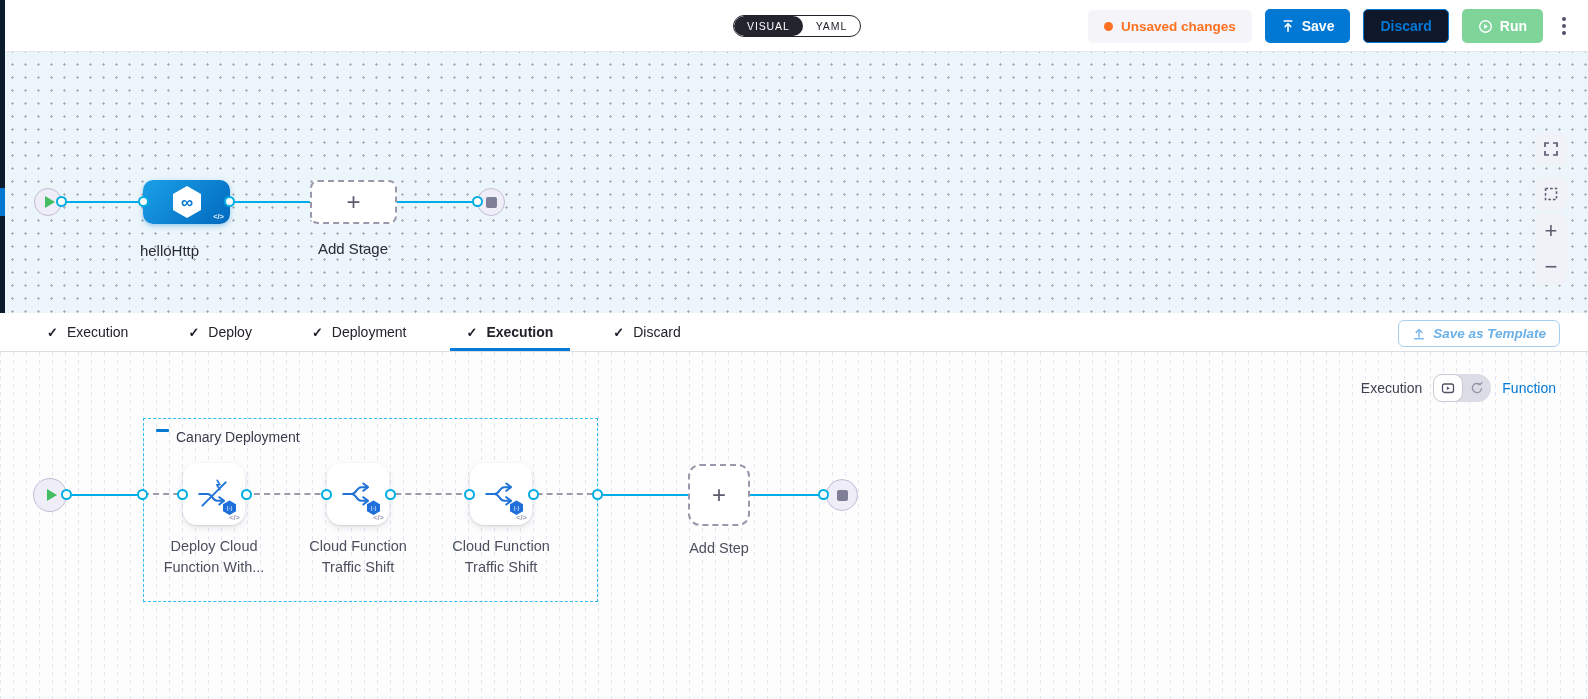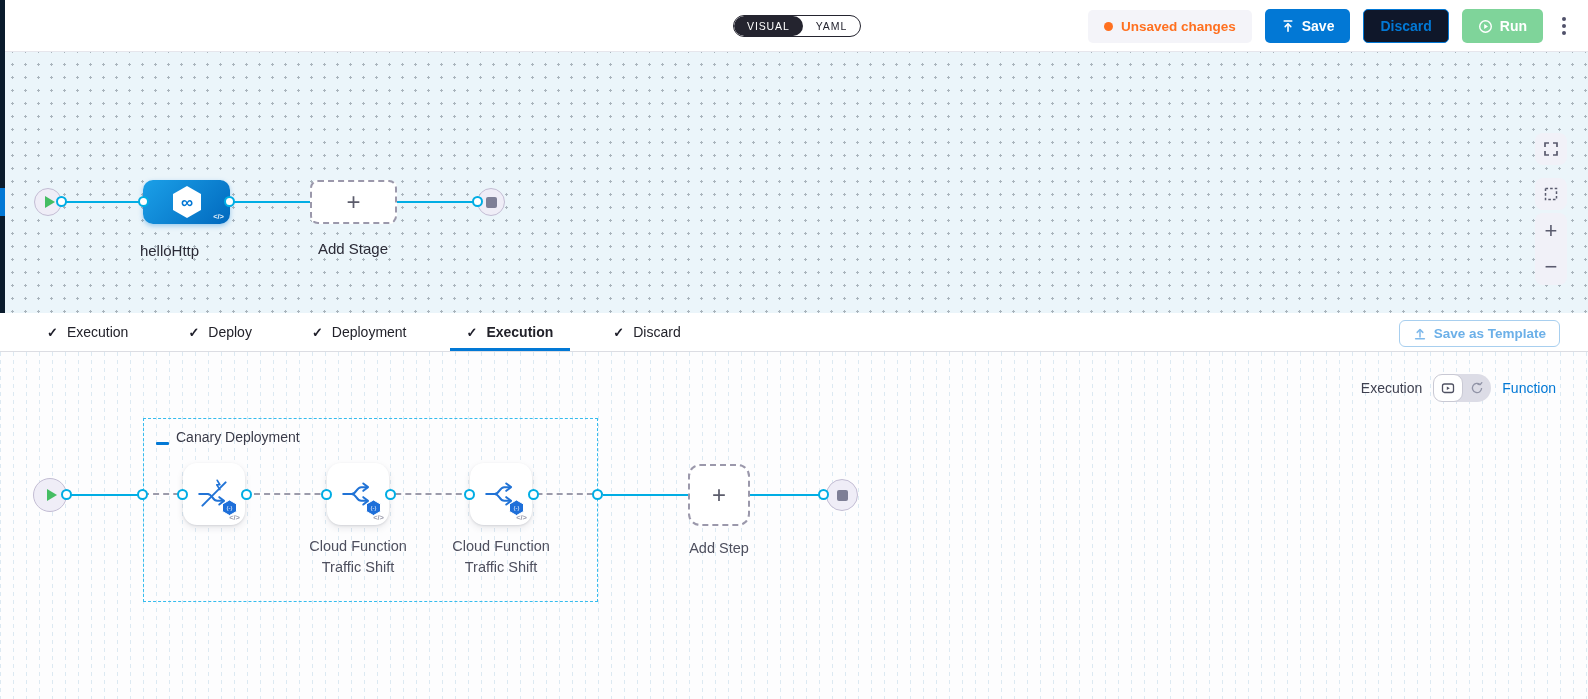--- a/index.html
+++ b/index.html
@@ -69,34 +69,34 @@
   
   #tabbar { position:absolute; left:0; top:313px; width:1588px; height:39px; background:#fff;
             border-bottom:1px solid #DCDDE3; z-index:20; display:flex; align-items:stretch; padding-left:30px; }
   .tab { position:relative; display:flex; align-items:center; gap:9px; padding:0 17px; margin-right:26px;
          font-size:14px; color:#22222A; cursor:pointer; }
   .tab .chk { font-size:13px; font-weight:bold; color:#1E1E2A; }
   .tab.active { font-weight:bold; }
   .tab.active::after { content:""; position:absolute; left:0; right:0; bottom:0; height:3px; background:#0278D5; }
   .tpl-btn { position:absolute; right:28px; top:7px; height:27px; display:flex; align-items:center; gap:7px;
              padding:0 13px; border:1px solid #A8CFEF; border-radius:6px; color:#6CB0E8;
-             font-size:13.5px; font-weight:bold; background:#fff; cursor:pointer; }
+             font-size:13.5px; font-weight:bold; background:#fff; cursor:pointer;font-style:italic; }
 
   
   .exec-controls { position:absolute; right:32px; top:22px; display:flex; align-items:center; gap:11px; z-index:10; }
   .exec-mode-label { font-size:14px; color:#3F4050; }
   .mode-toggle { width:58px; height:28px; background:#DCDCE6; border-radius:14px; display:flex; align-items:center; }
   .mt-left { width:30px; height:28px; background:#fff; border:1px solid #C9C9D4; border-radius:9px;
              display:flex; align-items:center; justify-content:center; cursor:pointer; }
   .mt-right { flex:1; display:flex; align-items:center; justify-content:center; cursor:pointer; }
   .rollback-link { font-size:14px; color:#0278D5; cursor:pointer; }
 
   .group-box { position:absolute; left:143px; top:66px; width:455px; height:184px;
                border:1.5px dashed #35BCEE; z-index:2; }
-  .group-title-row { position:absolute; left:12px; top:10px; display:flex; align-items:flex-end; gap:7px; }
+  .group-title-row { position:absolute; left:12px; top:10px; display:flex; align-items:flex-start; gap:7px; }
   .group-dash { width:13px; height:3px; background:#0278D5; border-radius:1px; cursor:pointer; }
   .group-title { font-size:14px; color:#3A3B49; }
 
   .step-card { position:absolute; top:111px; width:62px; height:62px; background:#fff; border-radius:14px;
                display:flex; align-items:center; justify-content:center; z-index:4; cursor:pointer;
                box-shadow:0 3px 7px rgba(40,41,61,.10), 0 1px 2px rgba(96,97,112,.16); }
   .card-code { position:absolute; right:5px; bottom:3px; font-size:7.5px; font-weight:bold; color:#9B9BAB; }
   .card-badge { position:absolute; right:7px; bottom:9px; z-index:5; }
   .step-label { position:absolute; text-align:center; font-size:14.5px; color:#4E4F5E; line-height:21px; z-index:3; }
 </style>
@@ -326,20 +326,24 @@
     <div class="ring" style="left:137px; top:137px;"></div>
     <div class="ring" style="left:177px; top:137px;"></div>
     <div class="ring" style="left:241px; top:137px;"></div>
     <div class="ring" style="left:321px; top:137px;"></div>
     <div class="ring" style="left:385px; top:137px;"></div>
     <div class="ring" style="left:464px; top:137px;"></div>
     <div class="ring" style="left:528px; top:137px;"></div>
     <div class="ring" style="left:592px; top:137px;"></div>
     <div class="ring" style="left:818px; top:137px;"></div>
 
+    <div class="step-label" style="left:134px; top:184px; width:160px;">
+      <div>Deploy Cloud</div>
+      <div>Function With...</div>
+    </div>
     <div class="step-label" style="left:278px; top:184px; width:160px;">
       <div>Cloud Function</div>
       <div>Traffic Shift</div>
     </div>
     <div class="step-label" style="left:421px; top:184px; width:160px;">
       <div>Cloud Function</div>
       <div>Traffic Shift</div>
     </div>
     <div class="step-label" style="left:649px; top:186px; width:140px;">Add Step</div>
   </div>

